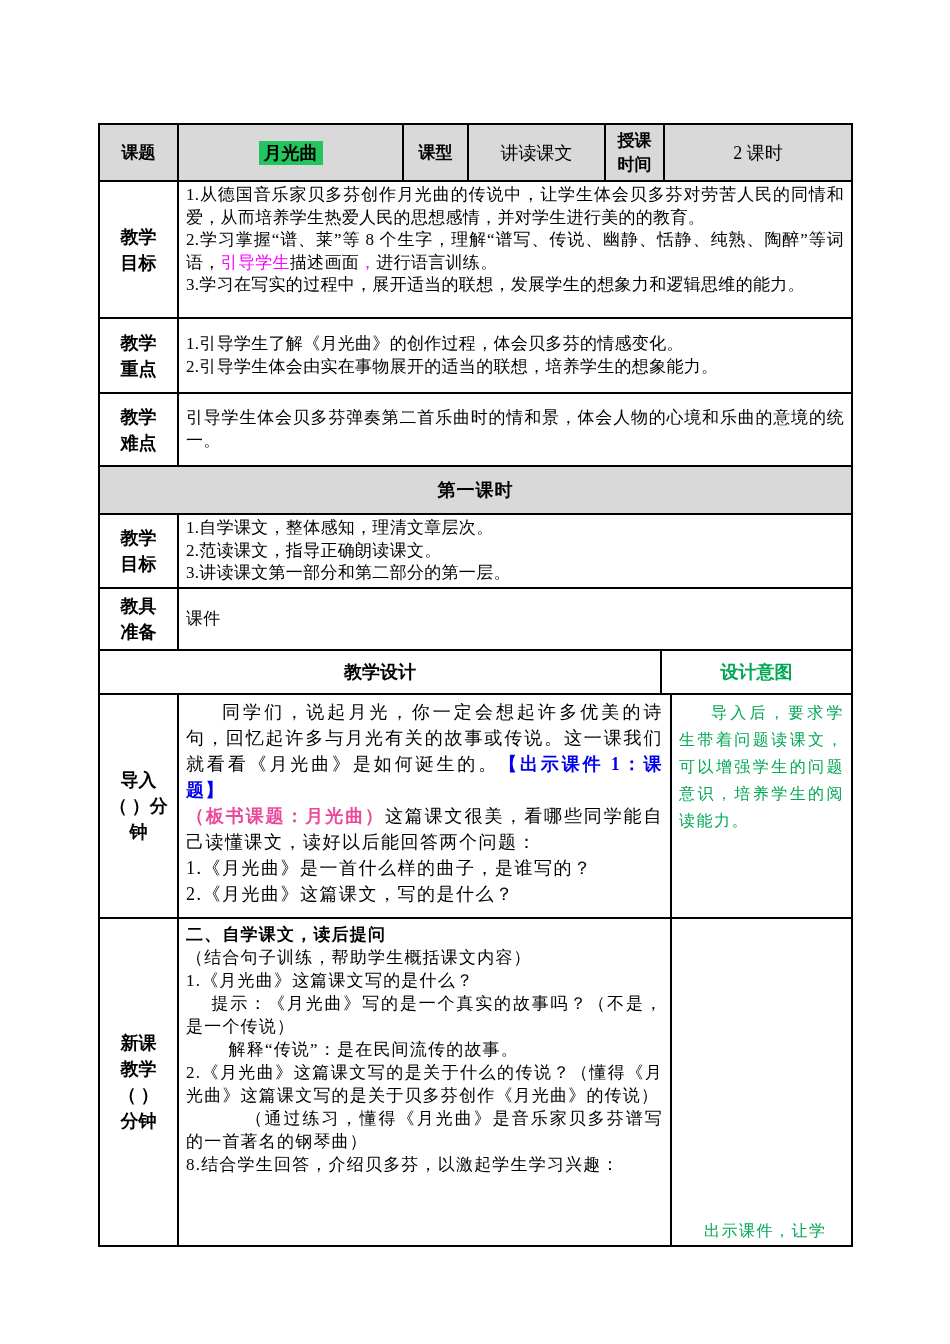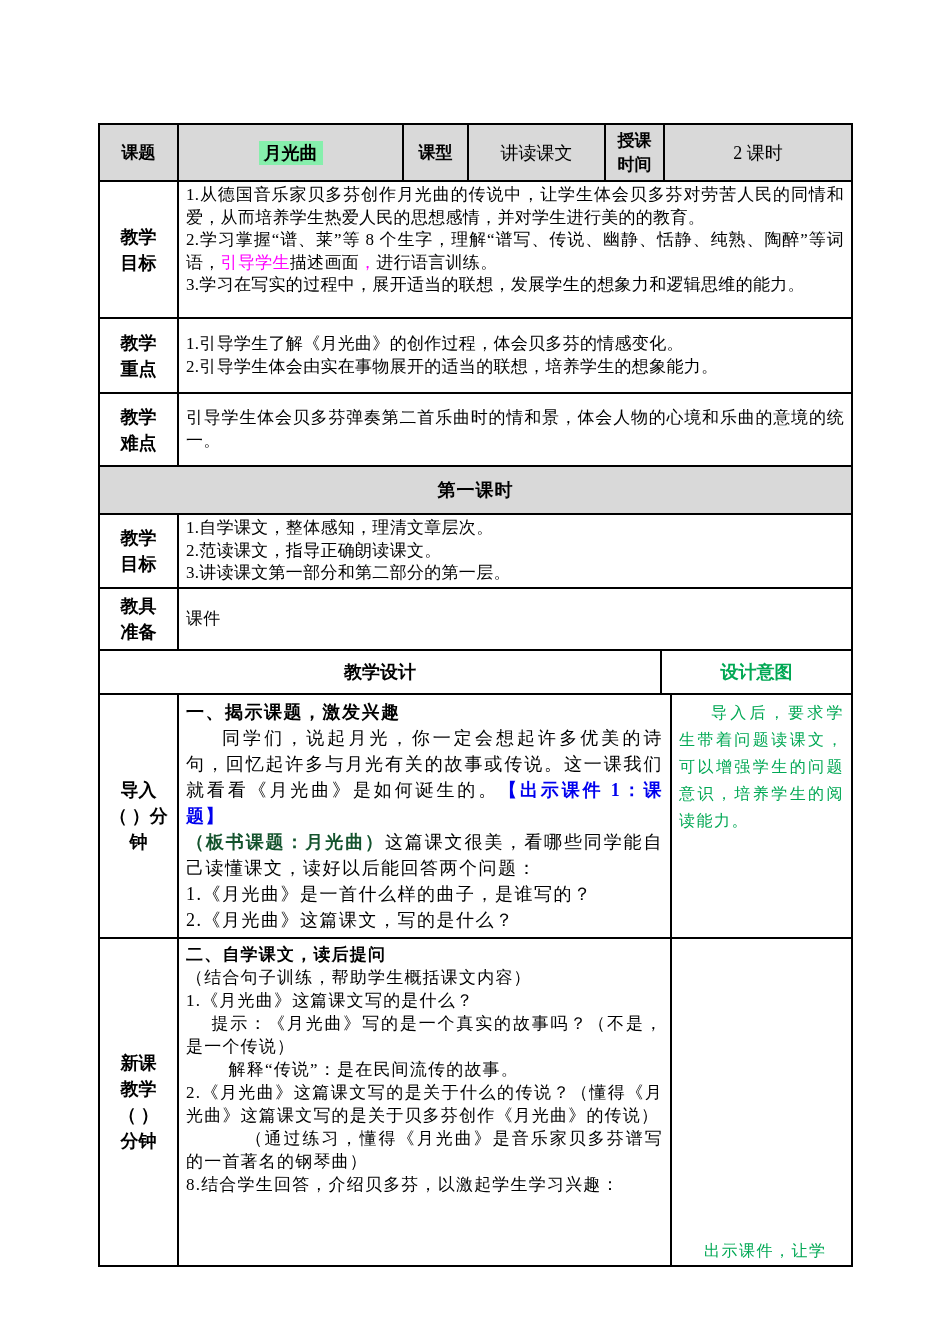--- a/index.html
+++ b/index.html
@@ -34,21 +34,21 @@
   .r8{min-height:42px;}
   .r9{min-height:222px;}
   .r10{min-height:326px;}
   
   .w-subject{width:77px;flex-shrink:0;}
   .w-title{width:225px;flex-shrink:0;}
   .w-type{width:65px;flex-shrink:0;}
   .w-typeval{width:137px;flex-shrink:0;font-size:18px;}
   .w-time{width:59px;flex-shrink:0;flex-direction:column;line-height:24px;}
   .w-dur{flex:1;font-size:18px;}
-  .title-text{background:#86efac;padding:0 5px;font-weight:bold;font-size:18px;}
+  .title-text{background:#22c55e;padding:0 5px;font-weight:bold;font-size:18px;}
   
   .content-cell{flex:1;padding:2px 7px;text-align:justify;}
   .body1{font-size:17px;line-height:22.5px;letter-spacing:0.3px;}
   .body2{font-size:18px;line-height:26px;letter-spacing:1.5px;padding:4px 7px;}
   .body3{font-size:17px;line-height:23px;letter-spacing:1.2px;padding:4px 7px;}
   .vcenter{display:flex;flex-direction:column;justify-content:center;}
   .banner{flex:1;font-weight:bold;font-size:18px;letter-spacing:1px;}
   .design-left{flex:1;display:flex;align-items:center;justify-content:center;font-weight:bold;font-size:18px;}
   .design-right{width:191px;flex-shrink:0;display:flex;align-items:center;justify-content:center;
     font-weight:bold;font-size:18px;color:#00a854;}
@@ -57,21 +57,21 @@
     letter-spacing:1.5px;padding:4px 7px;text-align:justify;position:relative;box-sizing:border-box;
   }
   .intent-clip{position:absolute;bottom:1px;left:0;right:0;text-indent:2em;white-space:nowrap;overflow:hidden;}
   p{margin:0;}
   .h{font-weight:bold;}
   .ind2{text-indent:2em;}
   .ind15{text-indent:1.5em;}
   .ind25{text-indent:2.5em;}
   .ind35{text-indent:3.5em;}
   .blue{color:#0000ee;font-weight:bold;}
-  .red{color:#14532d;font-weight:bold;}
+  .red{color:#ec4899;font-weight:bold;}
   .mag{color:#ff00ff;}
 </style>
 </head>
 <body>
 
 <div class="tbl">
 
   <div class="row r1">
     <div class="cell gray center lbl w-subject">
       <span>课题</span>
@@ -164,21 +164,20 @@
     </div>
   </div>
 
   <div class="row r9">
     <div class="cell label-cell">
       <span>导入</span>
       <span>（ ）分</span>
       <span>钟</span>
     </div>
     <div class="cell content-cell body2">
-      <p class="h">一、揭示课题，激发兴趣</p>
       <p class="ind2"><span>同学们，说起月光，你一定会想起许多优美的诗句，回忆起许多与月光有关的故事或传说。这一课我们就看看《月光曲》是如何诞生的。</span><span class="blue">【出示课件 1：课题】</span><br><span class="red">（板书课题：月光曲）</span><span>这篇课文很美，看哪些同学能自己读懂课文，读好以后能回答两个问题：</span></p>
       <p>1.《月光曲》是一首什么样的曲子，是谁写的？</p>
       <p>2.《月光曲》这篇课文，写的是什么？</p>
     </div>
     <div class="cell intent-cell">
       <p class="ind2">导入后，要求学生带着问题读课文，可以增强学生的问题意识，培养学生的阅读能力。</p>
     </div>
   </div>
 
   <div class="row r10">

